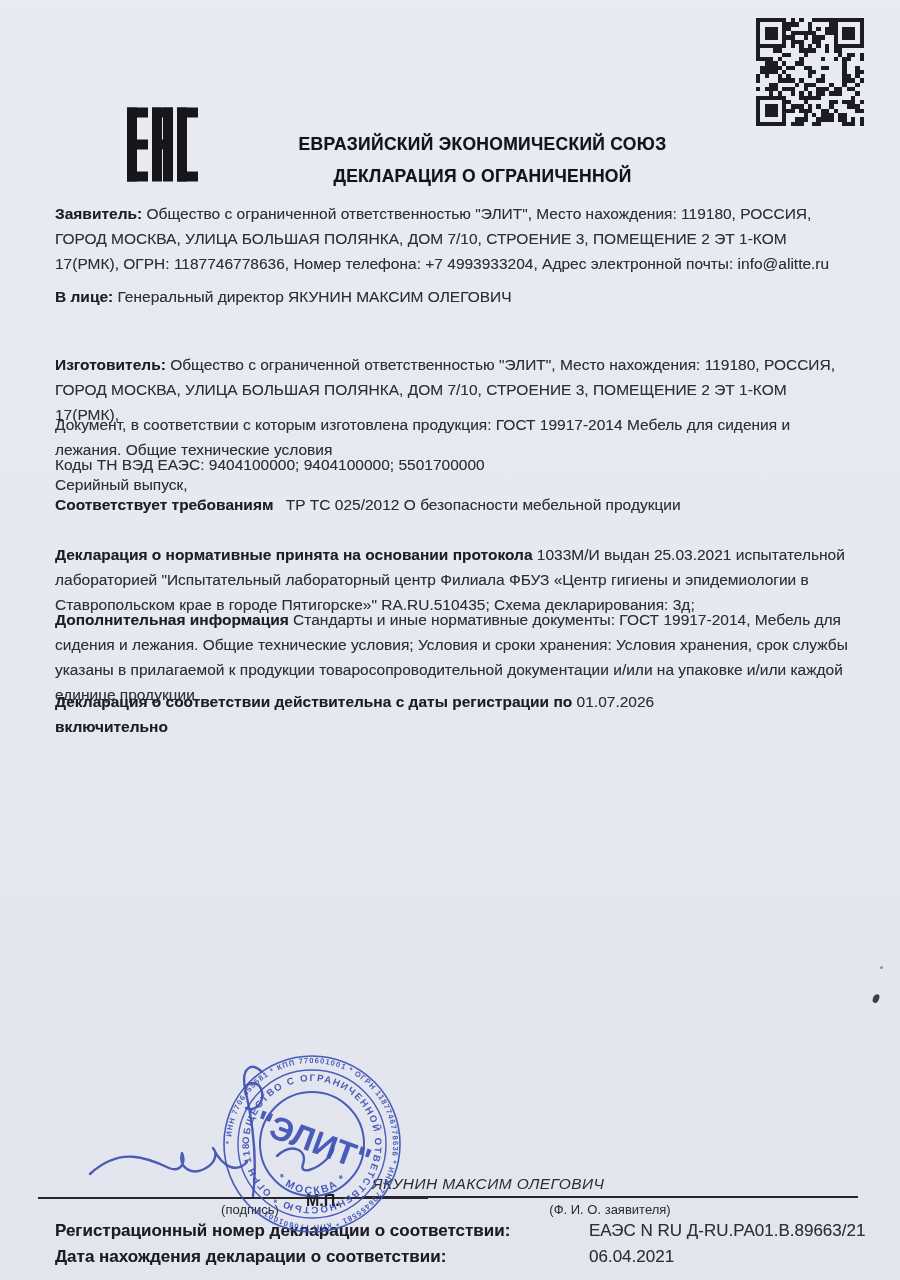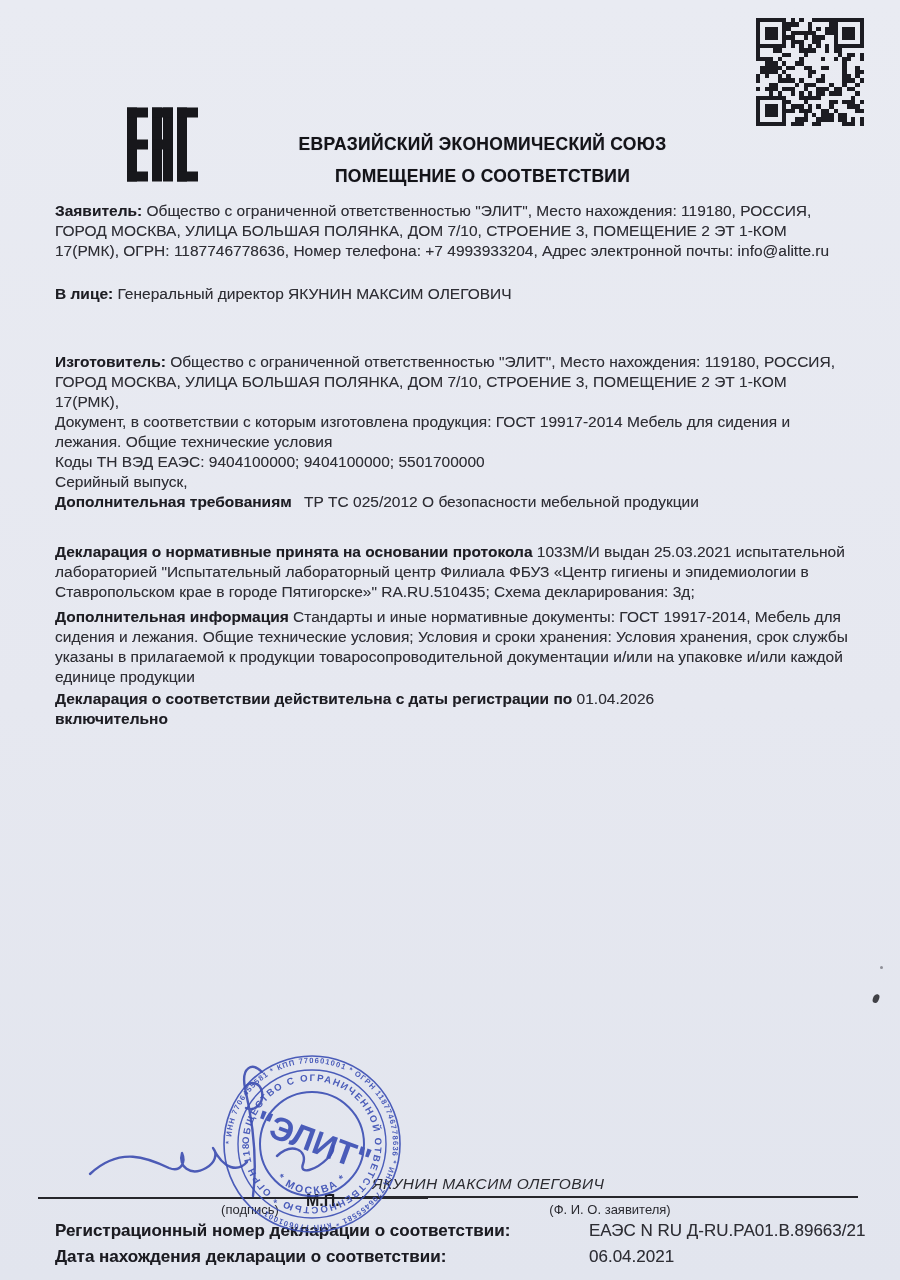--- a/index.html
+++ b/index.html
@@ -7,21 +7,21 @@
     position:relative;
     width:900px;height:1280px;
     background:linear-gradient(180deg,#e9ebf2 0%,#e6e8f0 55%,#e2e5ee 100%);
     font-family:"Liberation Sans",sans-serif;
     color:#2e2e33;
     overflow:hidden;
   }
   .titles{position:absolute;left:65px;width:835px;text-align:center;}
   .title{font-weight:bold;color:#141418;font-size:17.5px;letter-spacing:.3px;
          text-shadow:0 0 .7px rgba(30,30,60,.45);}
-  .para{position:absolute;left:55px;width:796px;font-size:15.5px;line-height:20px;
+  .para{position:absolute;left:55px;width:796px;font-size:15.5px;line-height:25px;
         text-shadow:0 0 .6px rgba(40,40,70,.35);}
   .para b{color:#1d1d22;}
   .gap8{margin-left:8px;}
   .caption{position:absolute;font-size:13px;color:#2a2a30;text-align:center;}
   .sigline{position:absolute;height:2px;background:#26262b;}
   .footrow-label{position:absolute;left:55px;font-size:17px;font-weight:bold;color:#1c1c21;
         text-shadow:0 0 .6px rgba(40,40,70,.4);}
   .footrow-value{position:absolute;left:545px;font-size:17px;color:#2e2e33;
         text-shadow:0 0 .6px rgba(40,40,70,.35);margin-left:44px;}
   .mp{position:absolute;left:306px;top:1192px;font-size:16px;font-weight:bold;color:#1c1c21;z-index:6;}
@@ -370,21 +370,21 @@
       <rect x="86.40" y="103.68" width="4.32" height="4.32" fill="#1c1c22"></rect>
       <rect x="90.72" y="103.68" width="4.32" height="4.32" fill="#1c1c22"></rect>
       <rect x="95.04" y="103.68" width="4.32" height="4.32" fill="#1c1c22"></rect>
       <rect x="103.68" y="103.68" width="4.32" height="4.32" fill="#1c1c22"></rect>
     </svg>
 
   <div class="titles" style="top:134px">
     <div class="title">ЕВРАЗИЙСКИЙ ЭКОНОМИЧЕСКИЙ СОЮЗ</div>
   </div>
   <div class="titles" style="top:166px">
-    <div class="title">ПОМЕЩЕНИЕ О СООТВЕТСТВИИ</div>
+    <div class="title">ДЕКЛАРАЦИЯ О ОГРАНИЧЕННОЙ</div>
   </div>
 
   <div class="para" style="top:201px">
     <b>Заявитель:</b>
     <span>Общество с ограниченной ответственностью "ЭЛИТ", Место нахождения: 119180, РОССИЯ, ГОРОД МОСКВА, УЛИЦА БОЛЬШАЯ ПОЛЯНКА, ДОМ 7/10, СТРОЕНИЕ 3, ПОМЕЩЕНИЕ 2 ЭТ 1-КОМ 17(РМК), ОГРН: 1187746778636, Номер телефона: +7 4993933204, Адрес электронной почты: info@alitte.ru</span>
   </div>
 
   <div class="para" style="top:284px">
     <b>В лице:</b>
     <span>Генеральный директор ЯКУНИН МАКСИМ ОЛЕГОВИЧ</span>
@@ -402,38 +402,38 @@
 
   <div class="para" style="top:452px">
     <span>Коды ТН ВЭД ЕАЭС: 9404100000; 9404100000; 5501700000</span>
   </div>
 
   <div class="para" style="top:472px">
     <span>Серийный выпуск,</span>
   </div>
 
   <div class="para" style="top:492px">
-    <b>Дополнительная требованиям</b>
+    <b>Соответствует требованиям</b>
     <span class="gap8">ТР ТС 025/2012 О безопасности мебельной продукции</span>
   </div>
 
   <div class="para" style="top:542px">
     <b>Декларация о нормативные принята на основании протокола</b>
     <span>1033М/И выдан 25.03.2021 испытательной лабораторией "Испытательный лабораторный центр Филиала ФБУЗ «Центр гигиены и эпидемиологии в Ставропольском крае в городе Пятигорске»" RA.RU.510435; Схема декларирования: 3д;</span>
   </div>
 
   <div class="para" style="top:607px">
     <b>Дополнительная информация</b>
     <span>Стандарты и иные нормативные документы: ГОСТ 19917-2014, Мебель для сидения и лежания. Общие технические условия; Условия и сроки хранения: Условия хранения, срок службы указаны в прилагаемой к продукции товаросопроводительной документации и/или на упаковке и/или каждой единице продукции</span>
   </div>
 
   <div class="para" style="top:689px">
     <div>
       <b>Декларация о соответствии действительна с даты регистрации по</b>
-      <span>01.04.2026</span>
+      <span>01.07.2026</span>
     </div>
     <div><b>включительно</b></div>
   </div>
 
   <div class="sigline" style="left:38px;top:1197px;width:390px"></div>
   <div class="sigline" style="left:362px;top:1196px;width:496px"></div>
   <div class="caption" style="left:150px;top:1202px;width:200px">(подпись)</div>
   <div class="caption" style="left:480px;top:1202px;width:260px">(Ф. И. О. заявителя)</div>
   <div class="mp">М.П.</div>
   <div class="fio">ЯКУНИН МАКСИМ ОЛЕГОВИЧ</div>

